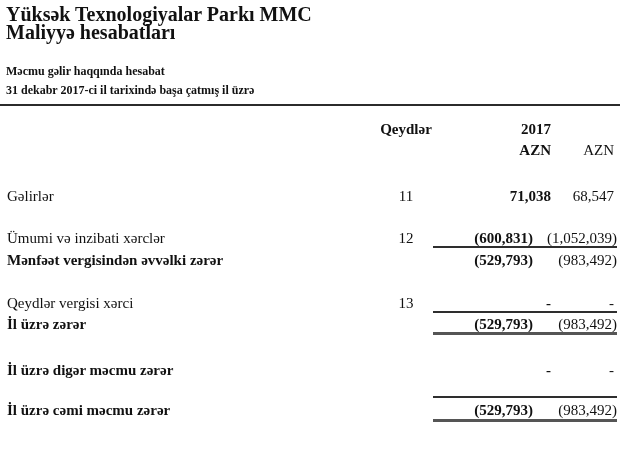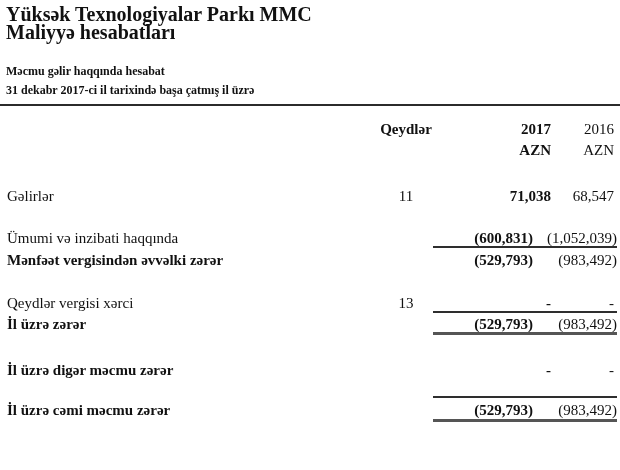--- a/index.html
+++ b/index.html
@@ -38,36 +38,36 @@
   <div class="report-header">
     <div>Məcmu gəlir haqqında hesabat</div>
     <div>31 dekabr 2017-ci il tarixində başa çatmış il üzrə</div>
   </div>
 
   <div class="hrule"></div>
 
   <div class="row" style="top:121px">
     <div class="note bold">Qeydlər</div>
     <div class="v17 plain">2017</div>
-    <div class="v16 plain">2016</div>
   </div>
   <div class="row" style="top:142px">
     <div class="v17 plain">AZN</div>
     <div class="v16 plain">AZN</div>
   </div>
 
   <div class="row" style="top:188px">
     <div class="lbl">Gəlirlər</div>
     <div class="note">11</div>
     <div class="v17 plain">71,038</div>
     <div class="v16 plain">68,547</div>
   </div>
 
   <div class="row" style="top:230px">
-    <div class="lbl">Ümumi və inzibati haqqında</div>
+    <div class="lbl">Ümumi və inzibati xərclər</div>
+    <div class="note">12</div>
     <div class="v17">(600,831)</div>
     <div class="v16">(1,052,039)</div>
   </div>
   <div class="subline" style="top:246px"></div>
 
   <div class="row" style="top:252px">
     <div class="lbl bold">Mənfəət vergisindən əvvəlki zərər</div>
     <div class="v17">(529,793)</div>
     <div class="v16">(983,492)</div>
   </div>

